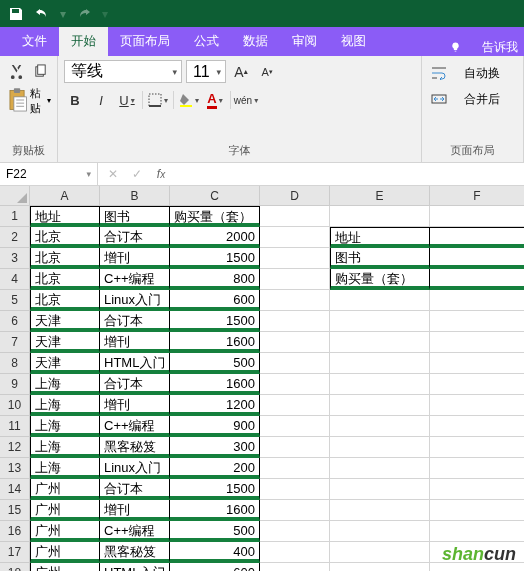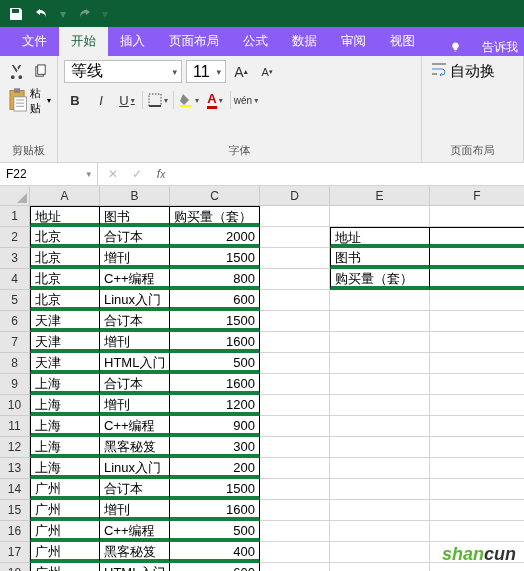--- a/index.html
+++ b/index.html
@@ -26,21 +26,21 @@
 .font-sel{border:1px solid #c0c0c0;background:#fff;height:23px;padding:0 18px 0 6px;font-size:16px;position:relative;cursor:pointer;display:flex;align-items:center}
 .font-sel::after{content:"▾";position:absolute;right:4px;font-size:9px;color:#555}
 .fname{width:118px}
 .fsize{width:40px}
 .fbtn{width:22px;height:22px;display:flex;align-items:center;justify-content:center;cursor:pointer;font-size:13px;color:#333}
 .fbtn svg{width:14px;height:14px}
 .vsep{width:1px;height:18px;background:#d4d4d4}
 .dd::after{content:"▾";font-size:8px;margin-left:2px;color:#555}
 .align{width:102px}
 .align-row{display:flex;align-items:center;gap:2px;margin-bottom:4px}
-.abtn{width:auto;height:22px;display:flex;align-items:flex-start;gap:3px;cursor:pointer;font-size:15px;padding:0 3px;white-space:nowrap}
+.abtn{width:auto;height:22px;display:flex;align-items:center;gap:17px;cursor:pointer;font-size:12px;padding:0 3px;white-space:nowrap}
 .formula-bar{height:23px;border-bottom:1px solid #d4d4d4;display:flex;align-items:center;background:#fff}
 .namebox{width:98px;border-right:1px solid #d4d4d4;height:100%;display:flex;align-items:center;padding:0 6px;position:relative}
 .namebox input{border:none;outline:none;width:100%;font-size:12px}
 .namebox::after{content:"▾";position:absolute;right:6px;font-size:9px;color:#888}
 .fb-btns{display:flex;padding:0 4px;gap:2px}
 .fb-btn{width:22px;height:22px;display:flex;align-items:center;justify-content:center;color:#bbb;cursor:pointer}
 .fx{font-style:italic;color:#666}
 .formula-input{flex:1;border:none;outline:none;padding:0 6px;height:100%;font-size:12px}
 .grid{position:relative}
 .corner{position:absolute;left:0;top:0;width:30px;height:20px;background:#e6e6e6;border-right:1px solid #ccc;border-bottom:1px solid #ccc}
@@ -79,21 +79,20 @@
       <svg viewBox="0 0 16 16">
         <path d="M10 3l4 3-4 3V7c-3 0-5 1-6 4 0-5 3-7 6-7V3z"></path>
       </svg>
     </span>
   <span class="tb-sep" style="opacity:.5">▾</span>
 </div>
 
 <div class="tabbar">
   <div class="tab">文件</div>
   <div class="tab active">开始</div>
-  <div class="tab">插入</div>
   <div class="tab">页面布局</div>
   <div class="tab">公式</div>
   <div class="tab">数据</div>
   <div class="tab">审阅</div>
   <div class="tab">视图</div>
   <div class="tell">
       <svg width="13" height="13" viewBox="0 0 16 16">
         <path d="M8 2a4 4 0 00-2 7.5V11h4V9.5A4 4 0 008 2zm-1 10h2v1H7v-1z"></path>
       </svg>
       <span>告诉我</span>
@@ -166,20 +165,29 @@
 
   <div class="rgroup align">
     <div class="align-row" style="margin-top:2px">
       <span class="abtn">
           <svg width="16" height="14" viewBox="0 0 16 14">
             <line x1="1" y1="2" x2="15" y2="2" stroke="#444"></line>
             <path d="M1 7h10a3 3 0 010 6h-2m0 0l2-2m-2 2l2 2" fill="none" stroke="#3b8bd0"></path>
             <line x1="1" y1="12" x2="6" y2="12" stroke="#444"></line>
           </svg>
           <span>自动换</span>
+        </span>
+    </div>
+    <div class="align-row">
+      <span class="abtn">
+          <svg width="16" height="14" viewBox="0 0 16 14">
+            <rect x="1" y="3" width="14" height="8" fill="none" stroke="#444"></rect>
+            <path d="M4 7h3m2 0h3M5 5l-2 2 2 2m6-4l2 2-2 2" fill="none" stroke="#3b8bd0"></path>
+          </svg>
+          <span>合并后</span>
         </span>
     </div>
     <div class="rlabel">页面布局</div>
   </div>
 </div>
 
 <div class="formula-bar">
   <div class="namebox">
       <input value="F22" style="">
     </div>

